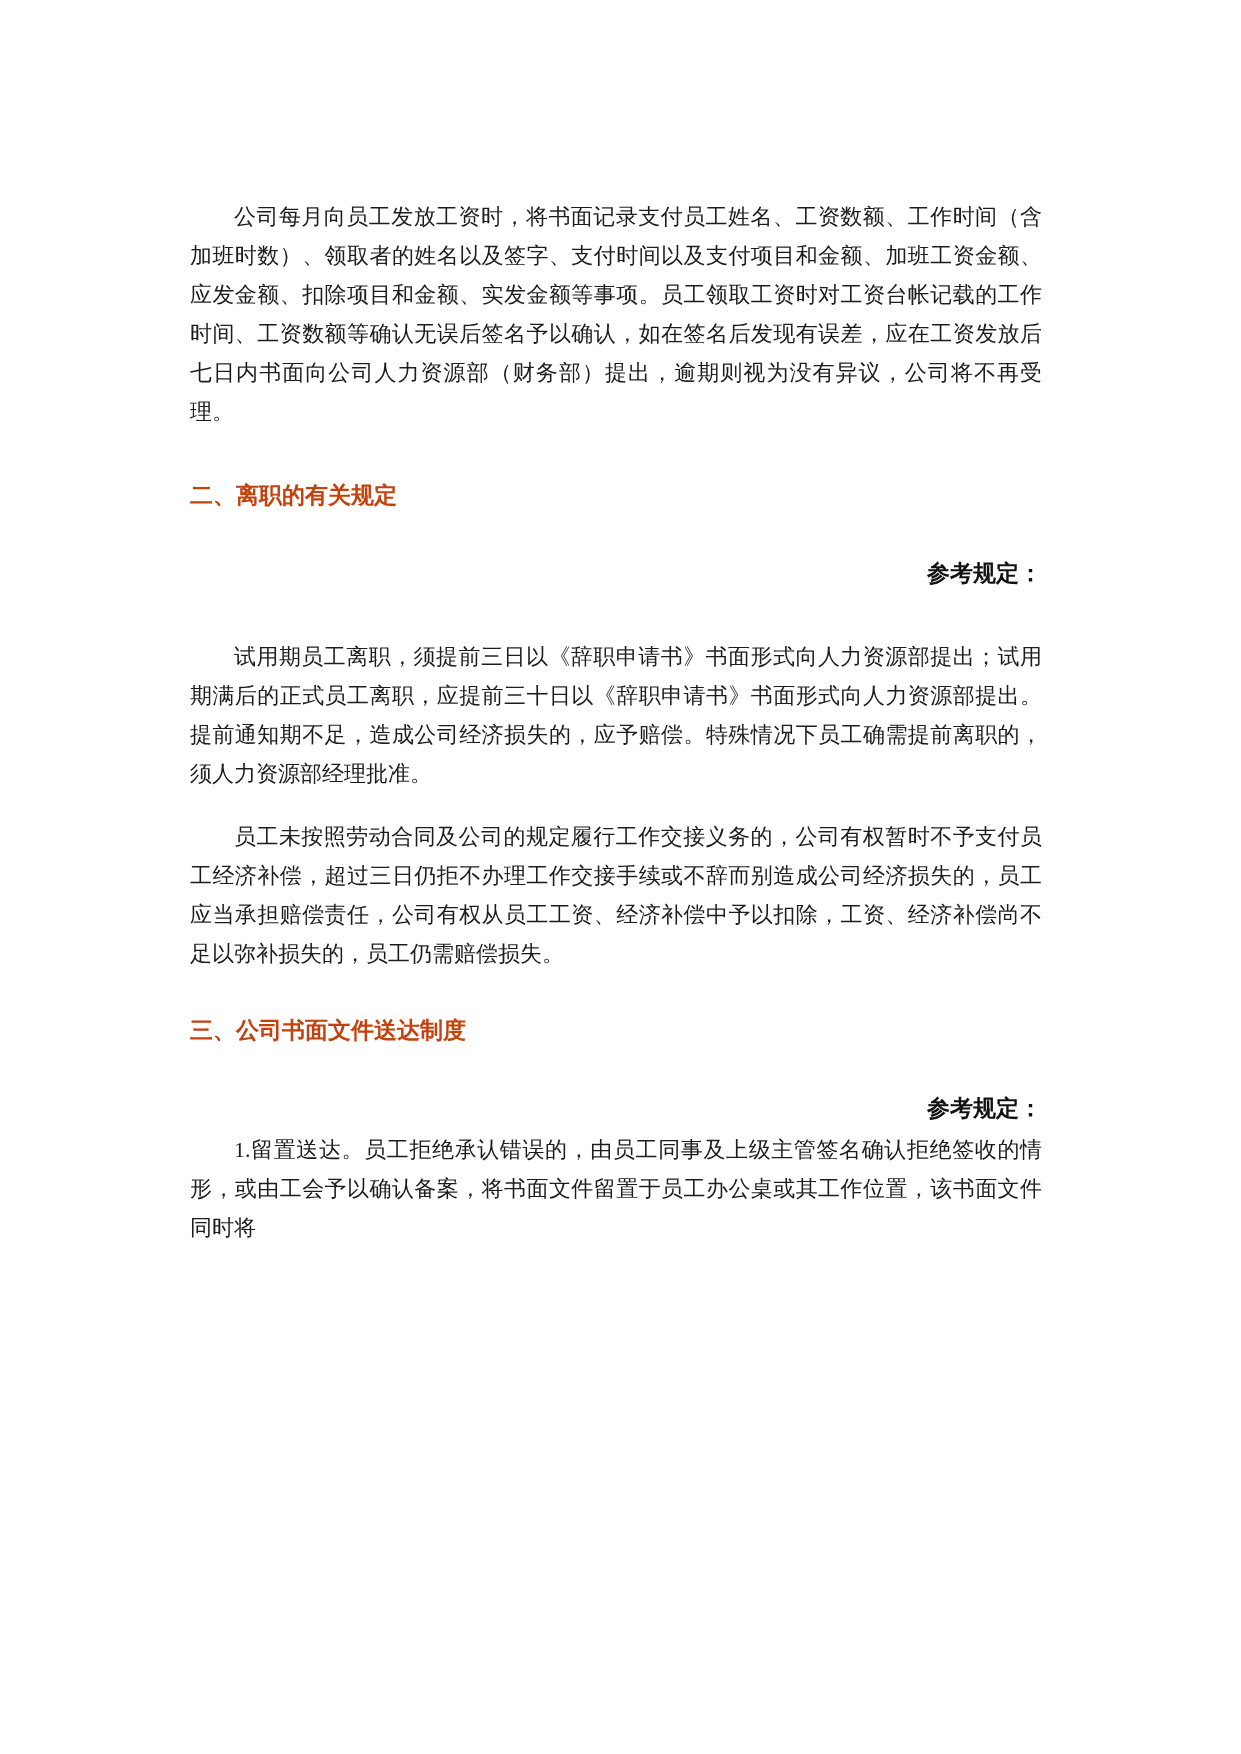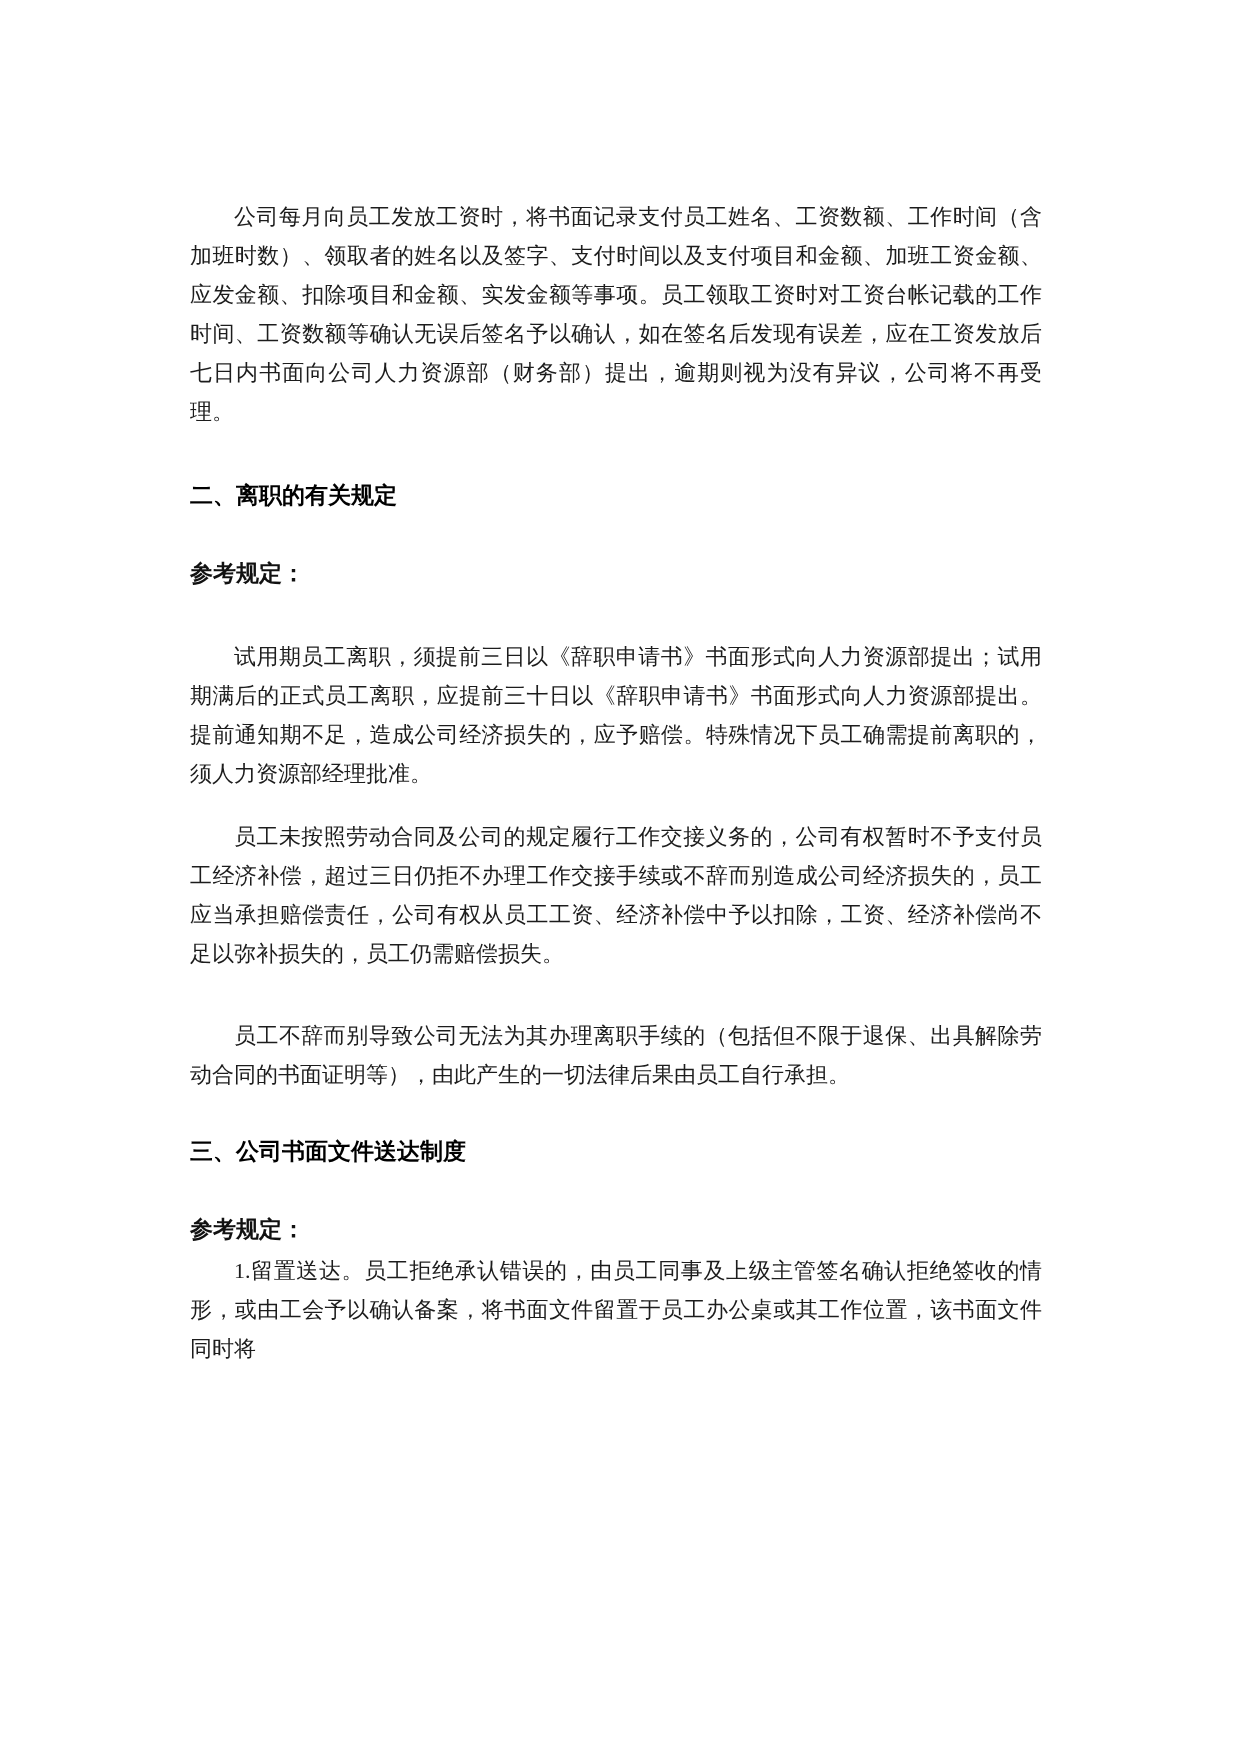--- a/index.html
+++ b/index.html
@@ -29,50 +29,50 @@
     text-align: justify;
     text-justify: inter-character;
     text-indent: 44px;
   }
   .heading {
     margin: 0;
     font-family: "Liberation Sans", "DejaVu Sans", sans-serif;
     font-weight: 700;
     font-size: 23px;
     line-height: 39px;
-    color: #000000;
+    color: #c2410c;
     text-indent: 0;
   }
   .subheading {
     margin: 0;
     font-family: Liberation Serif, serif;
     font-weight: 700;
     font-size: 23px;
     line-height: 39px;
     color: #111111;
     text-indent: 0;
+    text-align: right;
   }
 </style>
 </head>
 <body>
 
 <div class="page">
   <div class="content">
 
     <p class="para">公司每月向员工发放工资时，将书面记录支付员工姓名、工资数额、工作时间（含加班时数）、领取者的姓名以及签字、支付时间以及支付项目和金额、加班工资金额、应发金额、扣除项目和金额、实发金额等事项。员工领取工资时对工资台帐记载的工作时间、工资数额等确认无误后签名予以确认，如在签名后发现有误差，应在工资发放后七日内书面向公司人力资源部（财务部）提出，逾期则视为没有异议，公司将不再受理。</p>
 
     <p class="heading" style="margin-top:45px">二、离职的有关规定</p>
 
     <p class="subheading" style="margin-top:39px">参考规定：</p>
 
     <p class="para" style="margin-top:44px">试用期员工离职，须提前三日以《辞职申请书》书面形式向人力资源部提出；试用期满后的正式员工离职，应提前三十日以《辞职申请书》书面形式向人力资源部提出。提前通知期不足，造成公司经济损失的，应予赔偿。特殊情况下员工确需提前离职的，须人力资源部经理批准。</p>
 
     <p class="para" style="margin-top:24px">员工未按照劳动合同及公司的规定履行工作交接义务的，公司有权暂时不予支付员工经济补偿，超过三日仍拒不办理工作交接手续或不辞而别造成公司经济损失的，员工应当承担赔偿责任，公司有权从员工工资、经济补偿中予以扣除，工资、经济补偿尚不足以弥补损失的，员工仍需赔偿损失。</p>
 
-    <p class="para" style="margin-top:43px">员工不辞而别导致公司无法为其办理离职手续的（包括但不限于退保、出具解除劳动合同的书面证明等），由此产生的一切法律后果由员工自行承担。</p>
 
     <p class="heading" style="margin-top:38px">三、公司书面文件送达制度</p>
 
 
     <p class="subheading" style="margin-top:39px">参考规定：</p>
 
 
     <p class="para" style="margin-top:2px">1.留置送达。员工拒绝承认错误的，由员工同事及上级主管签名确认拒绝签收的情形，或由工会予以确认备案，将书面文件留置于员工办公桌或其工作位置，该书面文件同时将</p>
 
   </div>

